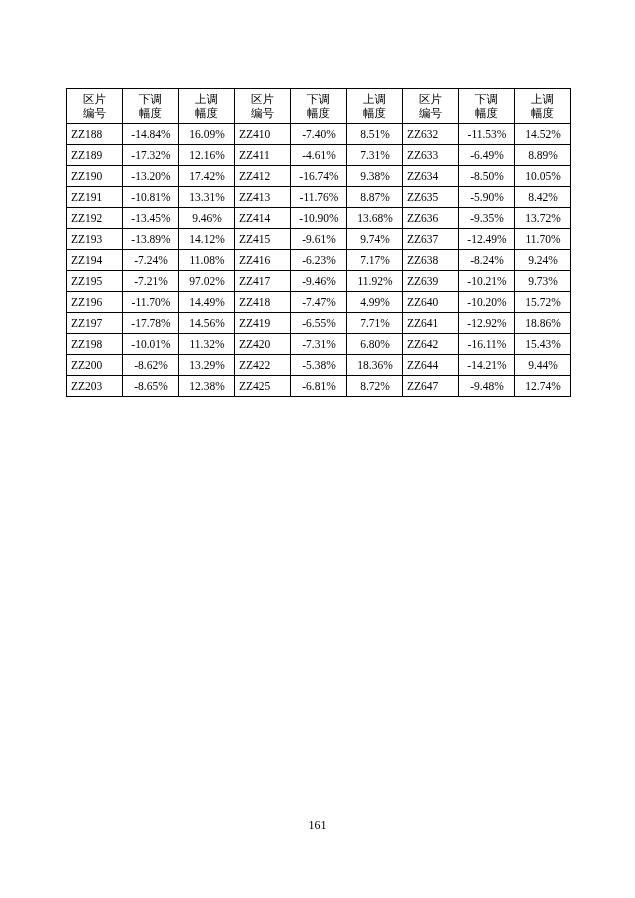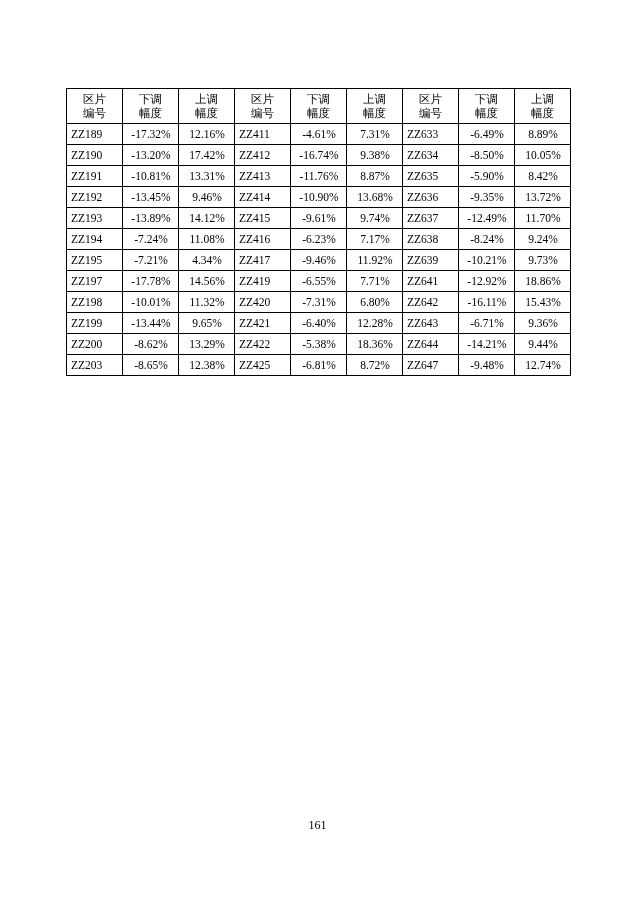--- a/index.html
+++ b/index.html
@@ -122,20 +122,31 @@
             <span class="l2">幅度</span>
           </th>
           <th>
             <span class="l1">上调</span>
             <span class="l2">幅度</span>
           </th>
         </tr>
       </thead>
       <tbody>
         <tr>
+            <td class="code">ZZ188</td>
+            <td class="val">-14.84%</td>
+            <td class="val">16.09%</td>
+            <td class="code">ZZ410</td>
+            <td class="val">-7.40%</td>
+            <td class="val">8.51%</td>
+            <td class="code">ZZ632</td>
+            <td class="val">-11.53%</td>
+            <td class="val">14.52%</td>
+          </tr>
+        <tr>
             <td class="code">ZZ189</td>
             <td class="val">-17.32%</td>
             <td class="val">12.16%</td>
             <td class="code">ZZ411</td>
             <td class="val">-4.61%</td>
             <td class="val">7.31%</td>
             <td class="code">ZZ633</td>
             <td class="val">-6.49%</td>
             <td class="val">8.89%</td>
           </tr>
@@ -190,27 +201,38 @@
             <td class="code">ZZ416</td>
             <td class="val">-6.23%</td>
             <td class="val">7.17%</td>
             <td class="code">ZZ638</td>
             <td class="val">-8.24%</td>
             <td class="val">9.24%</td>
           </tr>
         <tr>
             <td class="code">ZZ195</td>
             <td class="val">-7.21%</td>
-            <td class="val">4.34%</td>
+            <td class="val">97.02%</td>
             <td class="code">ZZ417</td>
             <td class="val">-9.46%</td>
             <td class="val">11.92%</td>
             <td class="code">ZZ639</td>
             <td class="val">-10.21%</td>
             <td class="val">9.73%</td>
+          </tr>
+        <tr>
+            <td class="code">ZZ196</td>
+            <td class="val">-11.70%</td>
+            <td class="val">14.49%</td>
+            <td class="code">ZZ418</td>
+            <td class="val">-7.47%</td>
+            <td class="val">4.99%</td>
+            <td class="code">ZZ640</td>
+            <td class="val">-10.20%</td>
+            <td class="val">15.72%</td>
           </tr>
         <tr>
             <td class="code">ZZ197</td>
             <td class="val">-17.78%</td>
             <td class="val">14.56%</td>
             <td class="code">ZZ419</td>
             <td class="val">-6.55%</td>
             <td class="val">7.71%</td>
             <td class="code">ZZ641</td>
             <td class="val">-12.92%</td>
@@ -221,31 +243,20 @@
             <td class="val">-10.01%</td>
             <td class="val">11.32%</td>
             <td class="code">ZZ420</td>
             <td class="val">-7.31%</td>
             <td class="val">6.80%</td>
             <td class="code">ZZ642</td>
             <td class="val">-16.11%</td>
             <td class="val">15.43%</td>
           </tr>
         <tr>
-            <td class="code">ZZ199</td>
-            <td class="val">-13.44%</td>
-            <td class="val">9.65%</td>
-            <td class="code">ZZ421</td>
-            <td class="val">-6.40%</td>
-            <td class="val">12.28%</td>
-            <td class="code">ZZ643</td>
-            <td class="val">-6.71%</td>
-            <td class="val">9.36%</td>
-          </tr>
-        <tr>
             <td class="code">ZZ200</td>
             <td class="val">-8.62%</td>
             <td class="val">13.29%</td>
             <td class="code">ZZ422</td>
             <td class="val">-5.38%</td>
             <td class="val">18.36%</td>
             <td class="code">ZZ644</td>
             <td class="val">-14.21%</td>
             <td class="val">9.44%</td>
           </tr>

